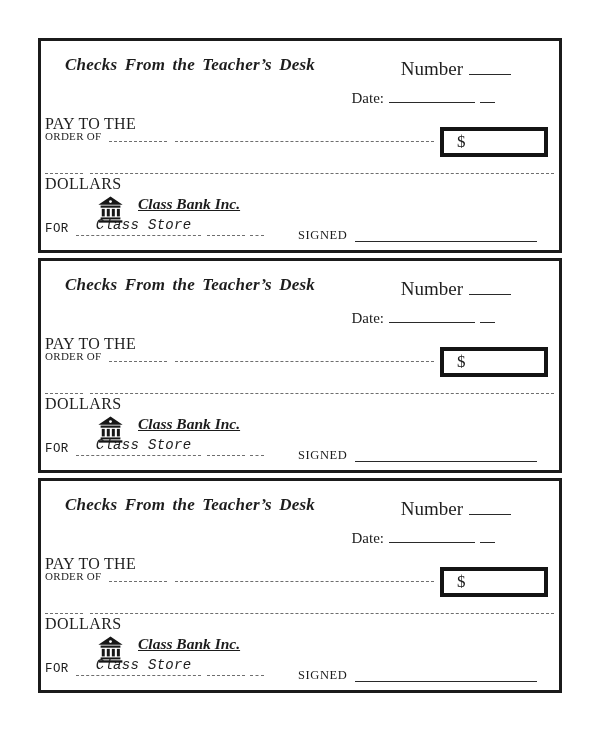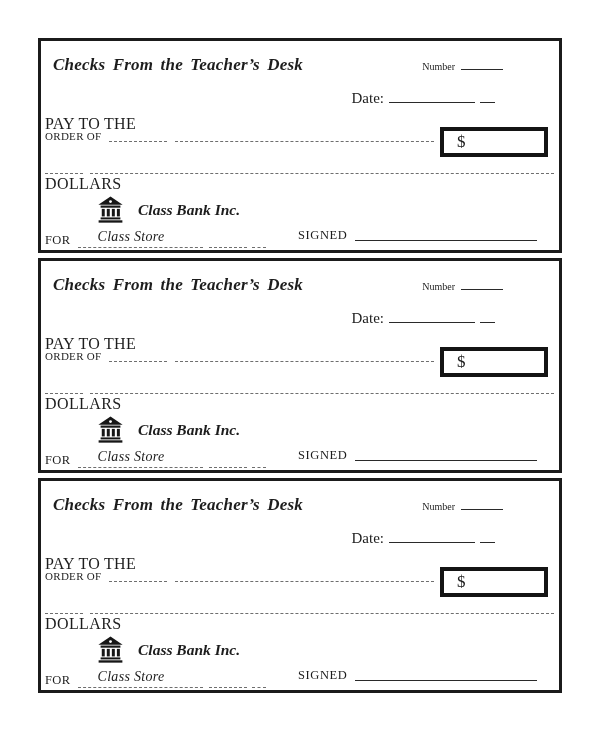--- a/index.html
+++ b/index.html
@@ -19,25 +19,25 @@
     background:#ffffff;
     box-sizing:border-box;
     margin-bottom:5px;
   }
   
   .rule{display:inline-block;height:11px;vertical-align:baseline;}
   .solid{border-bottom:1.5px solid #2a2a2a;}
   .dash{border-bottom:1.5px dashed #6e6e6e;}
 
   .title{
-    position:absolute;left:12px;top:14px;
+    position:absolute;left:24px;top:14px;
     font-style:italic;font-weight:bold;font-size:17px;
     letter-spacing:0.2px;word-spacing:3px;
   }
-  .number-group{position:absolute;right:56px;top:17px;font-size:10px;white-space:nowrap;text-align:right;}
+  .number-group{position:absolute;right:48px;top:17px;font-size:19px;white-space:nowrap;text-align:right;}
   .num-line{width:42px;margin-left:6px;}
 
   .date-group{position:absolute;right:64px;top:49px;font-size:15px;white-space:nowrap;}
   .date-line{width:86px;margin-left:5px;}
   .date-line-short{width:15px;margin-left:5px;}
 
   .payee-label1{position:absolute;left:4px;top:74px;font-size:16px;letter-spacing:0.3px;}
   .payee-row{
     position:absolute;left:4px;top:87px;right:125px;
     display:flex;align-items:flex-end;font-size:11px;letter-spacing:0.3px;font-family:Liberation Serif, serif;
@@ -51,39 +51,39 @@
     display:flex;align-items:center;
   }
   .dollar{margin-left:13px;font-size:17px;}
 
   .amount-words-line{position:absolute;left:4px;right:5px;top:121px;display:flex;}
   .words-segA{width:38px;height:11px;}
   .words-segB{flex:1;margin-left:7px;height:11px;}
 
   .dollars-label{position:absolute;left:4px;top:134px;font-size:16px;letter-spacing:0.4px;}
 
-  .bank-row{position:absolute;left:56px;top:154px;display:flex;align-items:center;}
+  .bank-row{position:absolute;left:56px;top:154px;display:flex;text-decoration:underline;}
   .bank-icon{width:27px;height:29px;display:inline-block;}
   .bank-icon svg{width:27px;height:29px;display:block;}
   .bank-name{margin-left:14px;font-style:italic;font-weight:bold;font-size:15.5px;}
 
-  .for-group{position:absolute;left:4px;bottom:2px;display:flex;align-items:flex-end;font-size:12.5px;letter-spacing:0.4px;}
+  .for-group{position:absolute;left:4px;bottom:14px;display:flex;align-items:flex-end;font-size:12.5px;letter-spacing:0.4px;font-family:Liberation Mono, monospace;}
   .for-lines{position:relative;margin-left:7px;width:188px;height:26px;}
   .for-value{
     position:absolute;left:20px;bottom:3px;
     font-style:italic;font-size:14px;letter-spacing:0.3px;white-space:nowrap;margin-top:36px;
   }
   .for-rules{position:absolute;left:0;right:0;bottom:0;display:flex;}
   .for-segA{width:126px;height:11px;}
   .for-segB{width:38px;margin-left:6px;height:11px;}
   .for-segC{width:14px;margin-left:5px;height:11px;}
 
   .signed-group{
     position:absolute;left:257px;right:22px;bottom:7px;
-    display:flex;align-items:flex-start;font-size:12.5px;letter-spacing:0.6px;
+    display:flex;align-items:center;font-size:12.5px;letter-spacing:0.6px;
   }
   .signed-line{flex:1;margin-left:8px;height:12px;}
 </style>
 </head>
 <body>
 
 <div class="page">
   <div class="sheet" id="checks">
   <div class="check">
 

